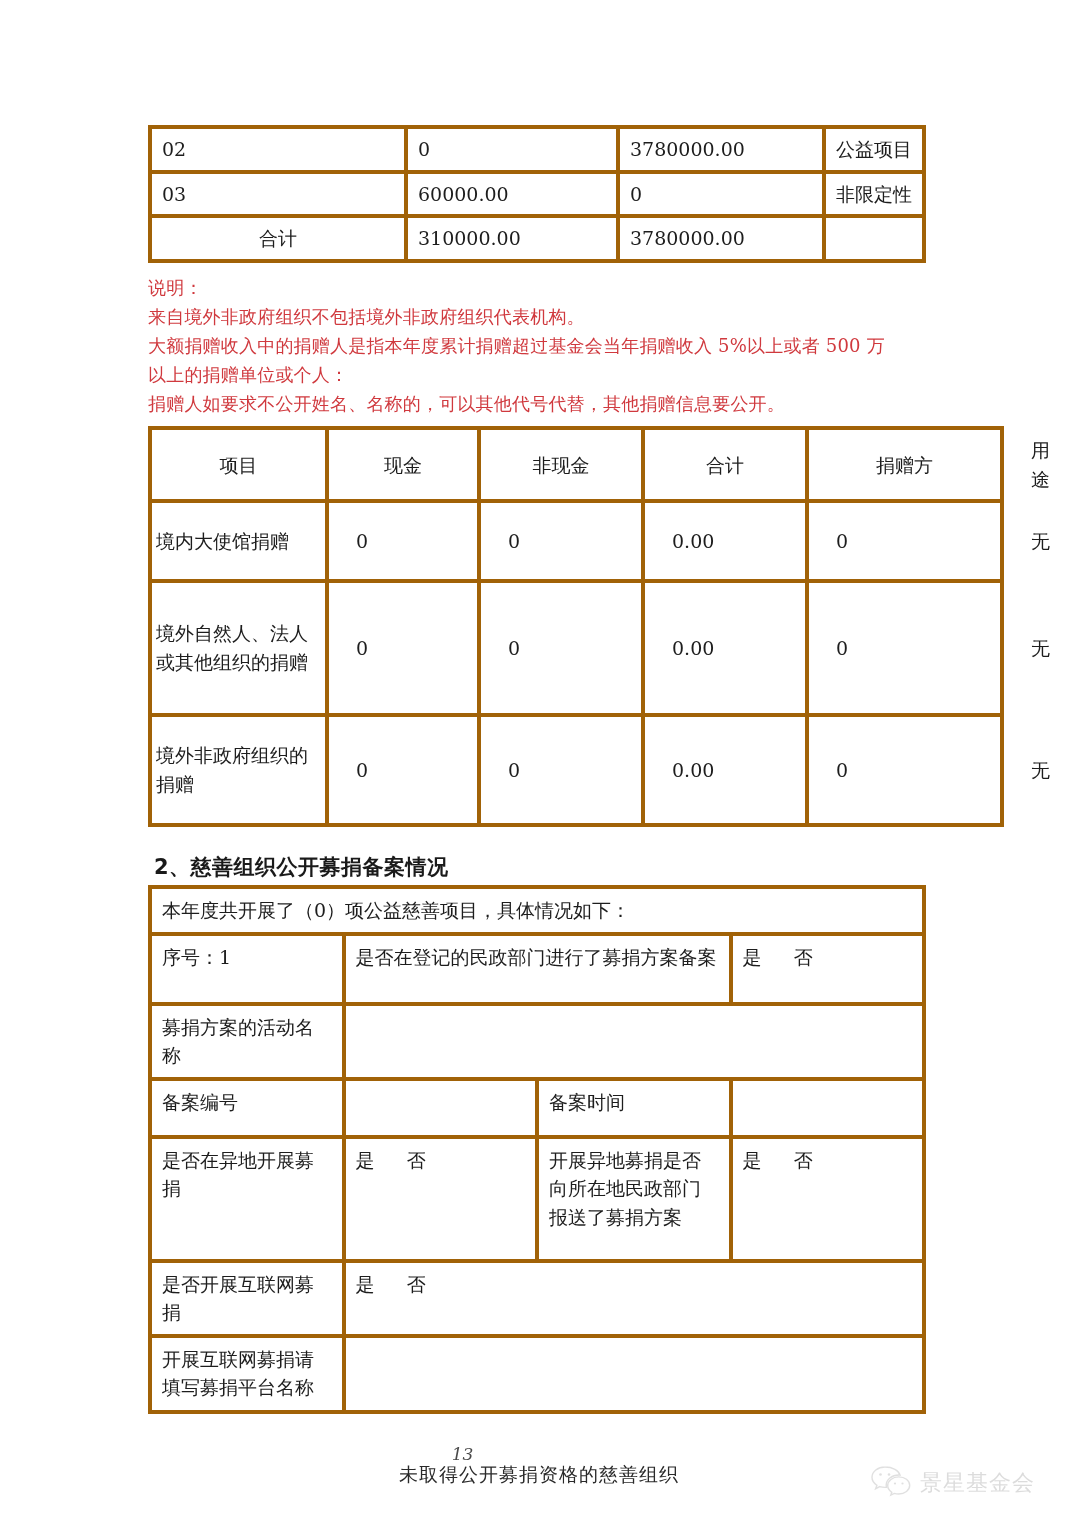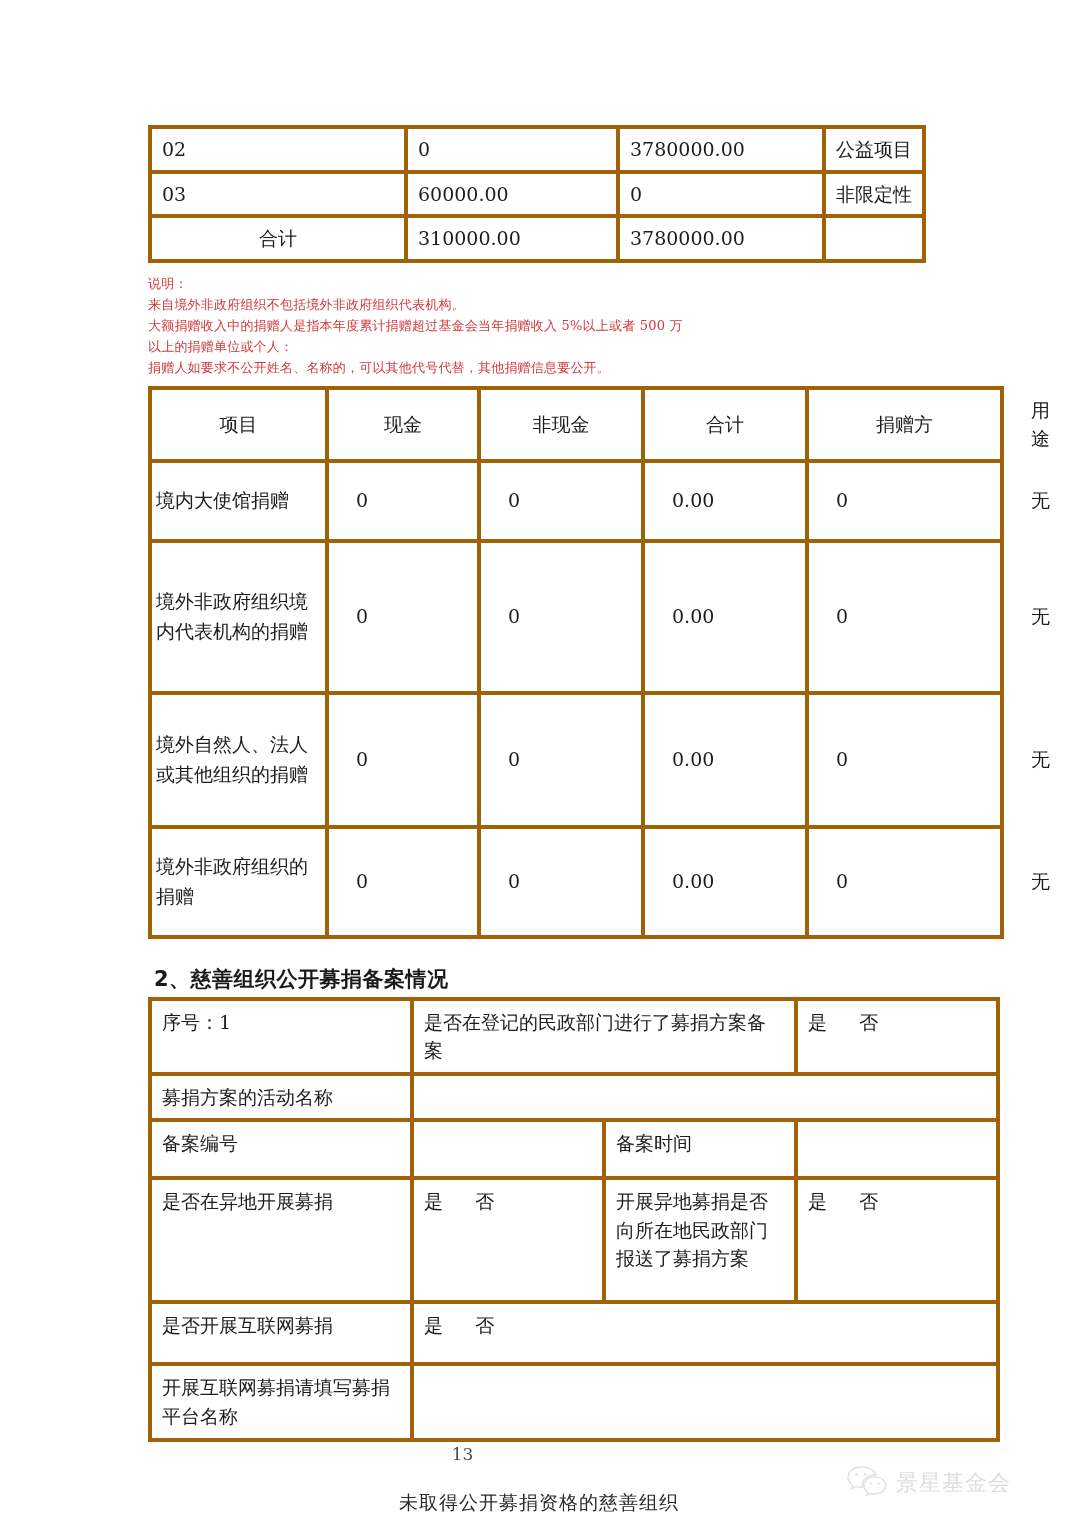--- a/index.html
+++ b/index.html
@@ -45,21 +45,21 @@
   }
   .c-num { font-family: "DejaVu Serif", "Liberation Serif", serif; }
   .center { text-align: center; }
 
   
   table.t1 td { height: 28px; }
 
   
   .note {
     color: #d0393e;
-    font-size: 13px;
+    font-size: 18px;
     line-height: 1.62;
     margin: 10px 0 8px 0;
     letter-spacing: 0.2px;
   }
   .note div { white-space: nowrap; }
 
   
   table.t2 td {
     text-align: left;
     padding: 6px 27px;
@@ -104,24 +104,25 @@
 
   
   .page-number {
     position: absolute;
     left: 0;
     top: 1444px;
     width: 925px;
     text-align: center;
     font-size: 17px;
     color: #4a4a4a;
+    font-style: italic;
   }
   .watermark {
     position: absolute;
-    left: 846px;
+    left: 870px;
     top: 1464px;
     display: flex;
     align-items: center;
     gap: 8px;
     opacity: 0.30;
   }
   .watermark .wm-text {
     font-size: 22px;
     color: #8e8e8e;
     font-family: "DejaVu Sans", "Liberation Sans", sans-serif;
@@ -180,28 +181,20 @@
 
         <tr>
           <td class="item" style="height:60px">境内大使馆捐赠</td>
           <td>0</td>
           <td>0</td>
           <td>0.00</td>
           <td>0</td>
           <td>无</td>
         </tr>
 
-        <tr>
-          <td class="item" style="height:132px">境外非政府组织境内代表机构的捐赠</td>
-          <td>0</td>
-          <td>0</td>
-          <td>0.00</td>
-          <td>0</td>
-          <td>无</td>
-        </tr>
 
         <tr>
           <td class="item" style="height:114px">境外自然人、法人或其他组织的捐赠</td>
           <td>0</td>
           <td>0</td>
           <td>0.00</td>
           <td>0</td>
           <td>无</td>
         </tr>
 
@@ -213,20 +206,23 @@
           <td>0</td>
           <td>无</td>
         </tr>
       </tbody>
     </table>
 
     <div class="section-heading">2、慈善组织公开募捐备案情况</div>
 
     <table class="doc t3">
       <tbody>
+        <tr>
+          <td colspan="4">本年度共开展了（0）项公益慈善项目，具体情况如下：</td>
+        </tr>
 
         <tr>
           <td style="width:238px; height:52px">序号：1</td>
           <td colspan="2" style="width:360px">是否在登记的民政部门进行了募捐方案备案</td>
           <td class="yesno" style="width:178px">是　否</td>
         </tr>
 
         <tr>
           <td>募捐方案的活动名称</td>
           <td colspan="3"></td>

